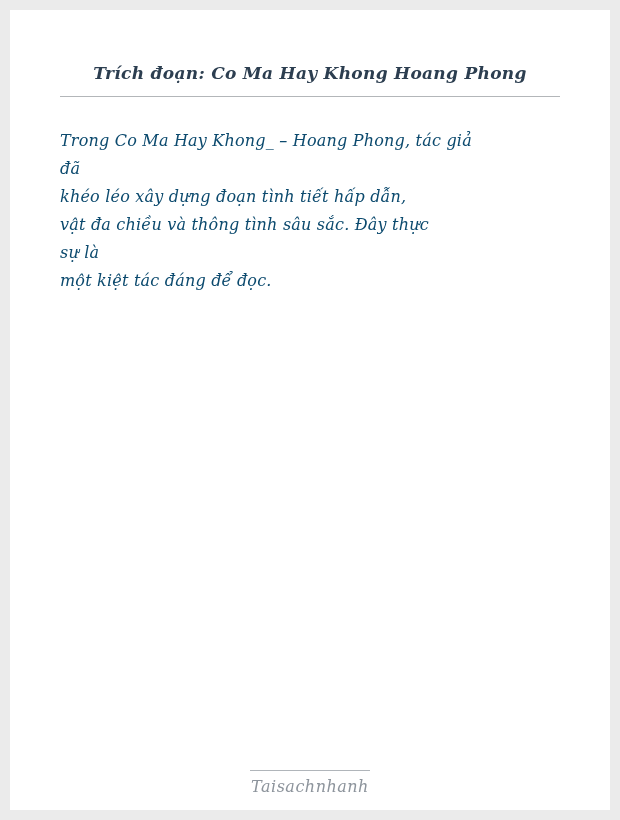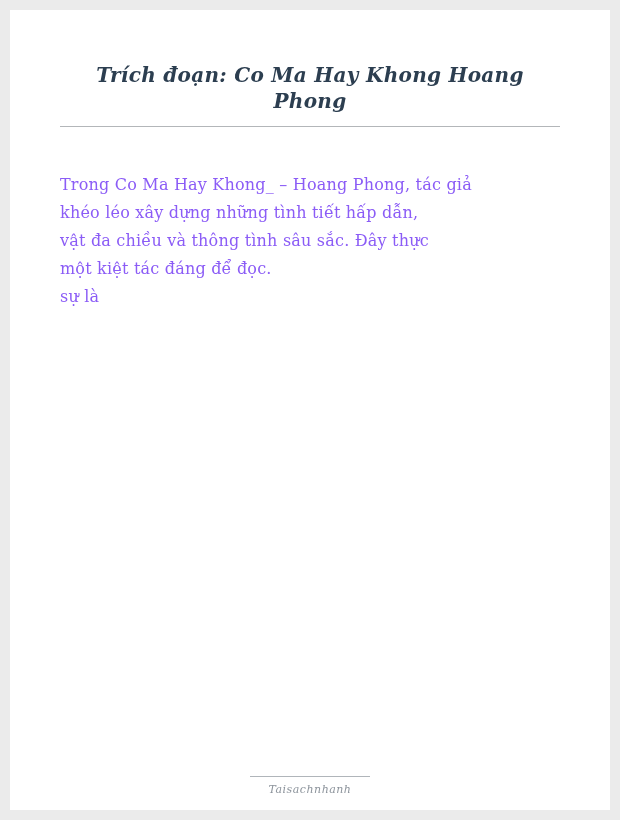--- a/index.html
+++ b/index.html
@@ -28,37 +28,38 @@
     display: flex;
     flex-direction: column;
     padding: 0 50px;
   }
   .doc-header {
     padding-top: 52px;
   }
   .doc-title {
     margin: 0;
     text-align: center;
-    font-size: 20px;
+    font-size: 17px;
     font-weight: bold;
     font-style: italic;
     color: #2c3e50;
     letter-spacing: 0.3px;
     line-height: 1.3;
   }
   .title-rule {
     border: none;
     border-top: 1px solid #b3b6b9;
     margin: 12px 0 0 0;
     height: 0;
   }
   .doc-body {
-    margin-top: 44px;
+    margin-top: 30px;
     font-size: 16px;
-    color: #8b5cf6;
+    font-style: italic;
+    color: #0c4a6e;
     letter-spacing: 0.2px;
   }
   .body-line {
     line-height: 28px;
     white-space: nowrap;
   }
   .spacer {
     flex: 1;
   }
   .doc-footer {
@@ -66,43 +67,44 @@
     text-align: center;
   }
   .footer-rule {
     border: none;
     border-top: 1px solid #b0b5ba;
     width: 120px;
     margin: 0 auto 6px auto;
     height: 0;
   }
   .footer-text {
-    font-size: 11px;
+    font-size: 16px;
     font-style: italic;
     color: #8d949c;
     letter-spacing: 0.5px;
   }
 </style>
 </head>
 <body>
 
 <div class="page">
   <div class="card">
 
     <div class="doc-header">
       <h1 class="doc-title">Trích đoạn: Co Ma Hay Khong Hoang Phong</h1>
       <hr class="title-rule">
     </div>
 
     <div class="doc-body">
       <div class="body-line">Trong Co Ma Hay Khong_ – Hoang Phong, tác giả</div>
-      <div class="body-line">khéo léo xây dựng những tình tiết hấp dẫn,</div>
+      <div class="body-line">đã</div>
+      <div class="body-line">khéo léo xây dựng đoạn tình tiết hấp dẫn,</div>
       <div class="body-line">vật đa chiều và thông tình sâu sắc. Đây thực</div>
+      <div class="body-line">sự là</div>
       <div class="body-line">một kiệt tác đáng để đọc.</div>
-      <div class="body-line">sự là</div>
     </div>
 
     <div class="spacer"></div>
 
     <div class="doc-footer">
       <hr class="footer-rule">
       <div class="footer-text">Taisachnhanh</div>
     </div>
 
   </div>

